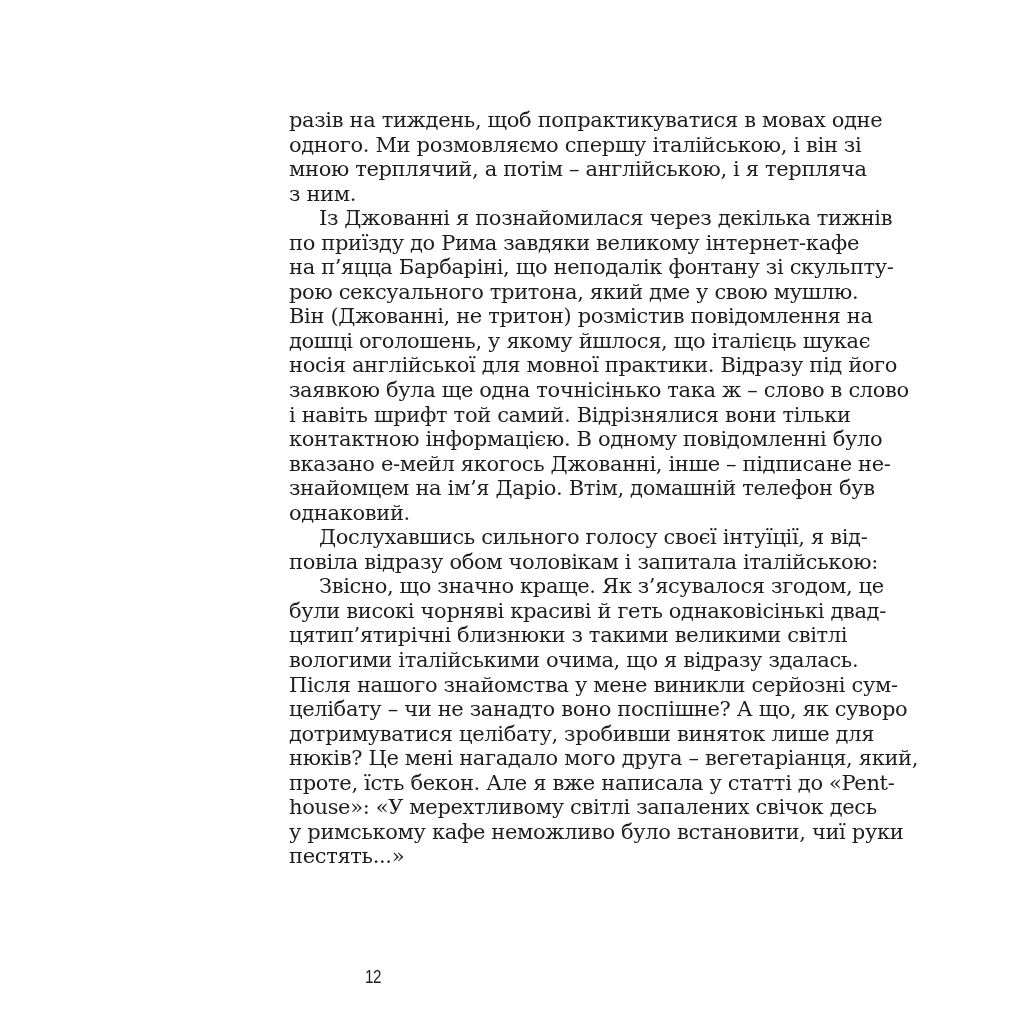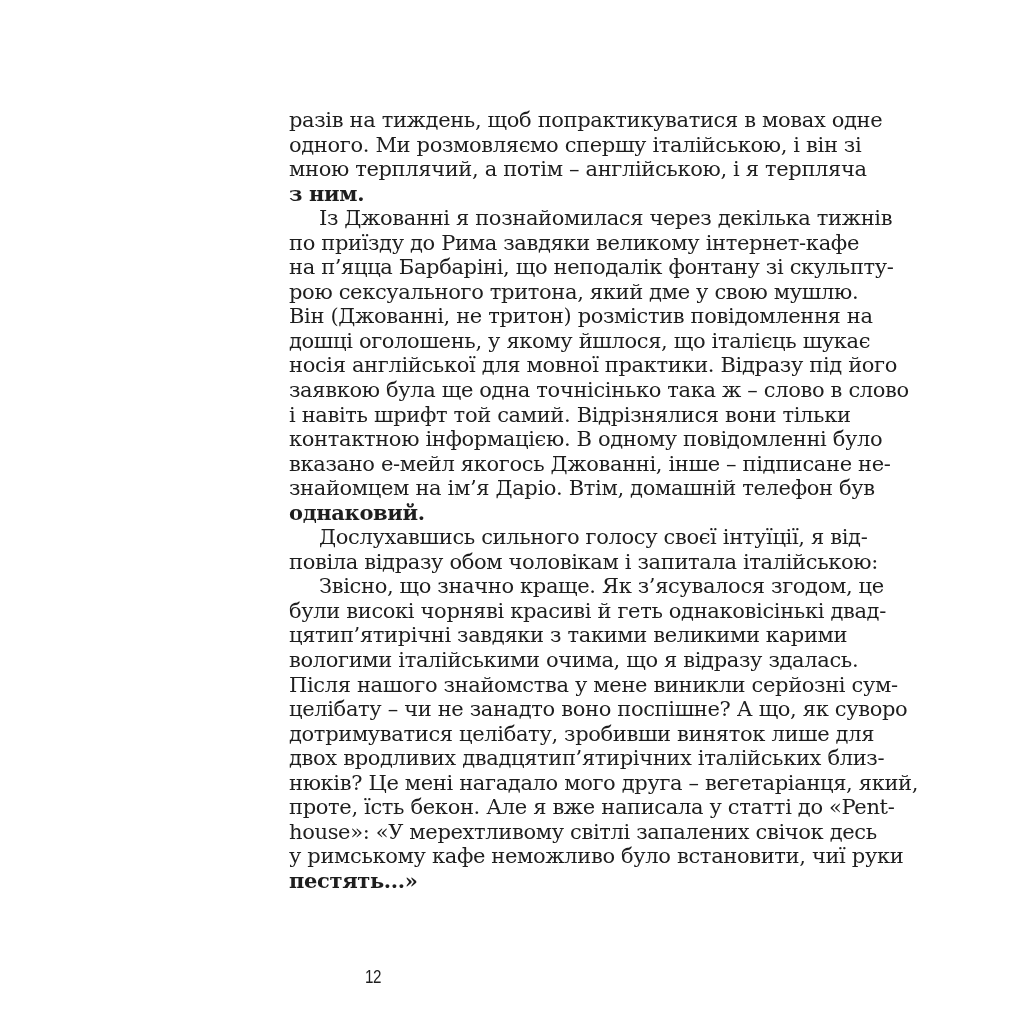--- a/index.html
+++ b/index.html
@@ -33,21 +33,20 @@
     }
     .line {
       display: block;
       white-space: nowrap;
       text-align: justify;
       text-align-last: justify;
       height: 24.55px;
     }
     .line.last {
       text-align-last: left;
-      font-weight: bold;
     }
     .line.indent {
       padding-left: 30px;
     }
     .page-number {
       position: absolute;
       left: 365px;
       top: 966px;
       font-family: "Liberation Sans", "DejaVu Sans", sans-serif;
       font-size: 19px;
@@ -76,26 +75,25 @@
     <span class="line">заявкою була ще одна точнісінько така ж – слово в слово</span>
     <span class="line">і навіть шрифт той самий. Відрізнялися вони тільки</span>
     <span class="line">контактною інформацією. В одному повідомленні було</span>
     <span class="line">вказано е-мейл якогось Джованні, інше – підписане не-</span>
     <span class="line">знайомцем на ім’я Даріо. Втім, домашній телефон був</span>
     <span class="line last">однаковий.</span>
     <span class="line indent">Дослухавшись сильного голосу своєї інтуїції, я від-</span>
     <span class="line">повіла відразу обом чоловікам і запитала італійською:</span>
     <span class="line indent">Звісно, що значно краще. Як з’ясувалося згодом, це</span>
     <span class="line">були високі чорняві красиві й геть однаковісінькі двад-</span>
-    <span class="line">цятип’ятирічні завдяки з такими великими карими</span>
+    <span class="line">цятип’ятирічні близнюки з такими великими світлі</span>
     <span class="line">вологими італійськими очима, що я відразу здалась.</span>
     <span class="line">Після нашого знайомства у мене виникли серйозні сум-</span>
     <span class="line">целібату – чи не занадто воно поспішне? А що, як суворо</span>
     <span class="line">дотримуватися целібату, зробивши виняток лише для</span>
-    <span class="line">двох вродливих двадцятип’ятирічних італійських близ-</span>
     <span class="line">нюків? Це мені нагадало мого друга – вегетаріанця, який,</span>
     <span class="line">проте, їсть бекон. Але я вже написала у статті до «Pent-</span>
     <span class="line">house»: «У мерехтливому світлі запалених свічок десь</span>
     <span class="line">у римському кафе неможливо було встановити, чиї руки</span>
     <span class="line last">пестять...»</span>
   </div>
 
   <div class="page-number">12</div>
 </div>
 

